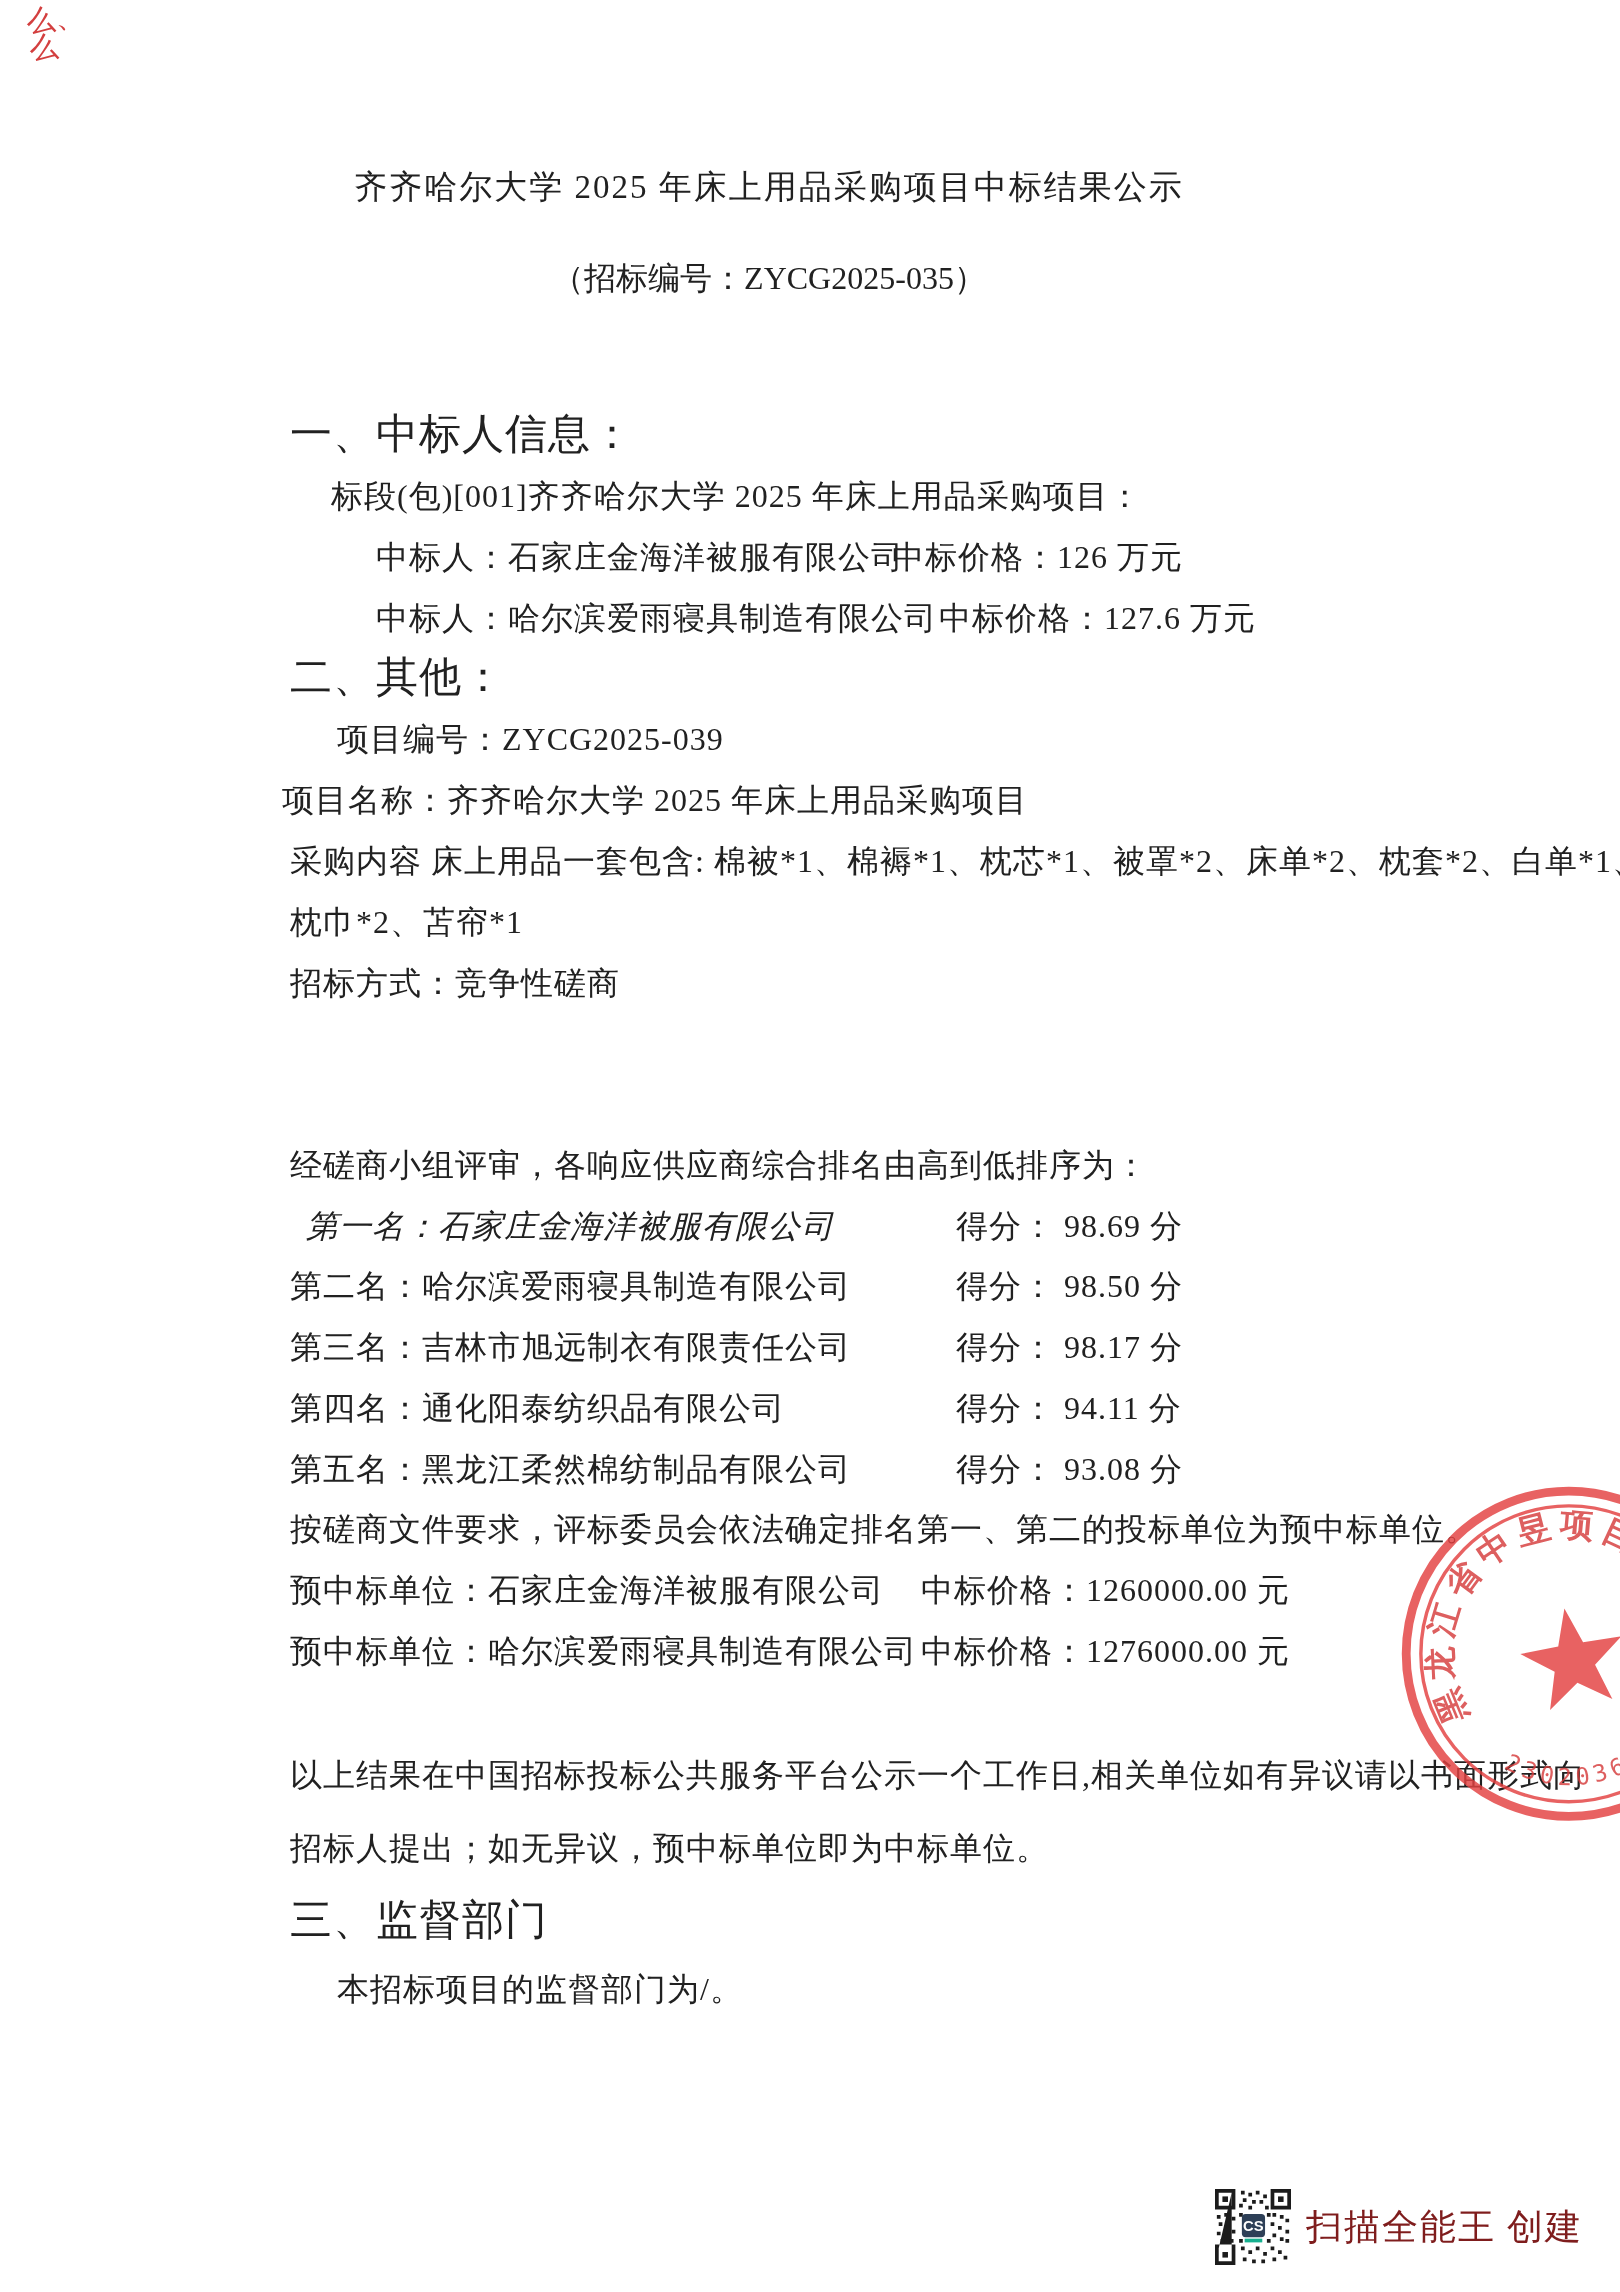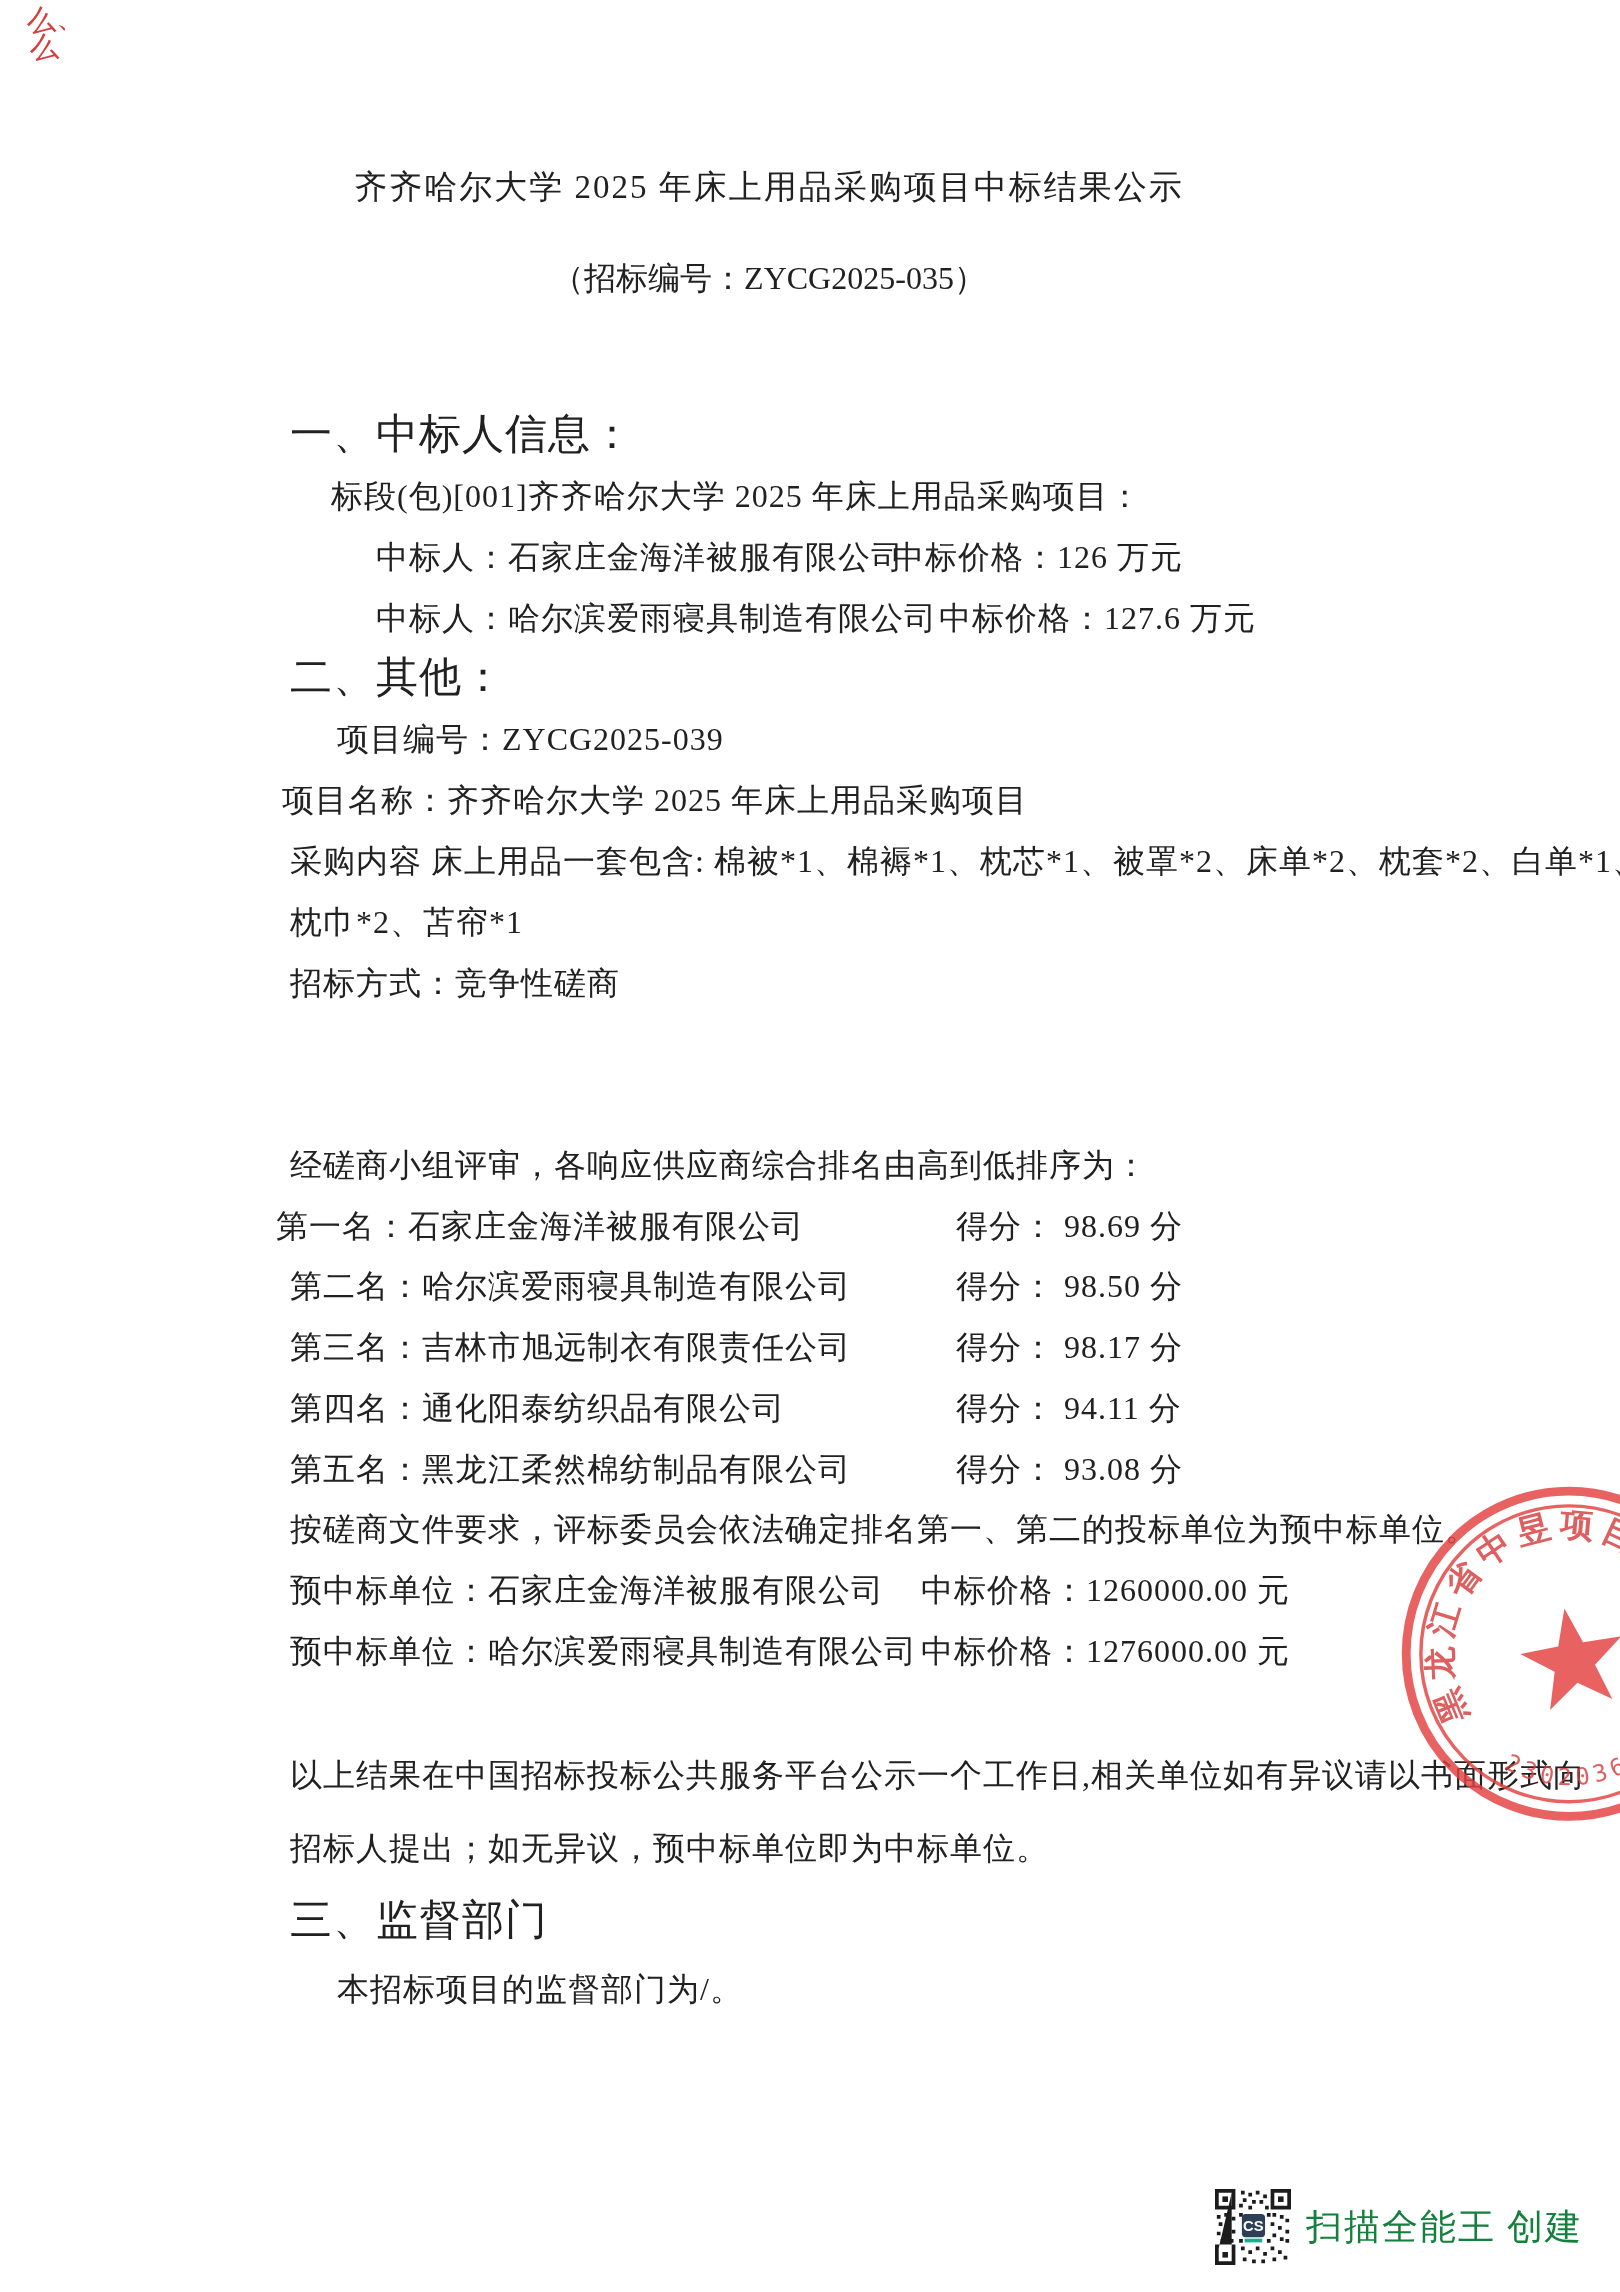--- a/index.html
+++ b/index.html
@@ -34,21 +34,21 @@
     color:#cf2b2b;
     font-size:29px;
     line-height:29px;
     transform:rotate(-8deg);
     opacity:.9;
   }
   .scan-note{
     position:absolute;
     left:1306px;top:2203px;
     font-size:36px;
-    color:#15803d;
+    color:#7f1d1d;
     font-family:"Liberation Serif","DejaVu Serif",serif;
     letter-spacing:2px;
     white-space:nowrap;
   }
   svg{display:block;}
 </style>
 </head>
 <body>
 
 <div id="page">
@@ -73,21 +73,21 @@
 
   <span class="ln hd" style="left:290px;top:656px;">二、其他：</span>
   <span class="ln" style="left:337px;top:719px;">项目编号：ZYCG2025-039</span>
   <span class="ln" style="left:282px;top:780px;">项目名称：齐齐哈尔大学 2025 年床上用品采购项目</span>
   <span class="ln" style="left:290px;top:841px;">采购内容 床上用品一套包含: 棉被*1、棉褥*1、枕芯*1、被罩*2、床单*2、枕套*2、白单*1、</span>
   <span class="ln" style="left:290px;top:902px;">枕巾*2、苫帘*1</span>
   <span class="ln" style="left:290px;top:963px;">招标方式：竞争性磋商</span>
   <span class="ln" style="left:290px;top:1145px;">经磋商小组评审，各响应供应商综合排名由高到低排序为：</span>
 
   <div class="ln" style="left:0;top:1206px;width:100%;">
-    <span class="seg" style="left:276px;">第一名：石家庄金海洋被服有限公司</span>
+    <span class="seg" style="left:306px;font-style:italic;">第一名：石家庄金海洋被服有限公司</span>
     <span class="seg" style="left:956px;">得分： 98.69 分</span>
   </div>
   <div class="ln" style="left:0;top:1266px;width:100%;">
     <span class="seg" style="left:290px;">第二名：哈尔滨爱雨寝具制造有限公司</span>
     <span class="seg" style="left:956px;">得分： 98.50 分</span>
   </div>
   <div class="ln" style="left:0;top:1327px;width:100%;">
     <span class="seg" style="left:290px;">第三名：吉林市旭远制衣有限责任公司</span>
     <span class="seg" style="left:956px;">得分： 98.17 分</span>
   </div>

